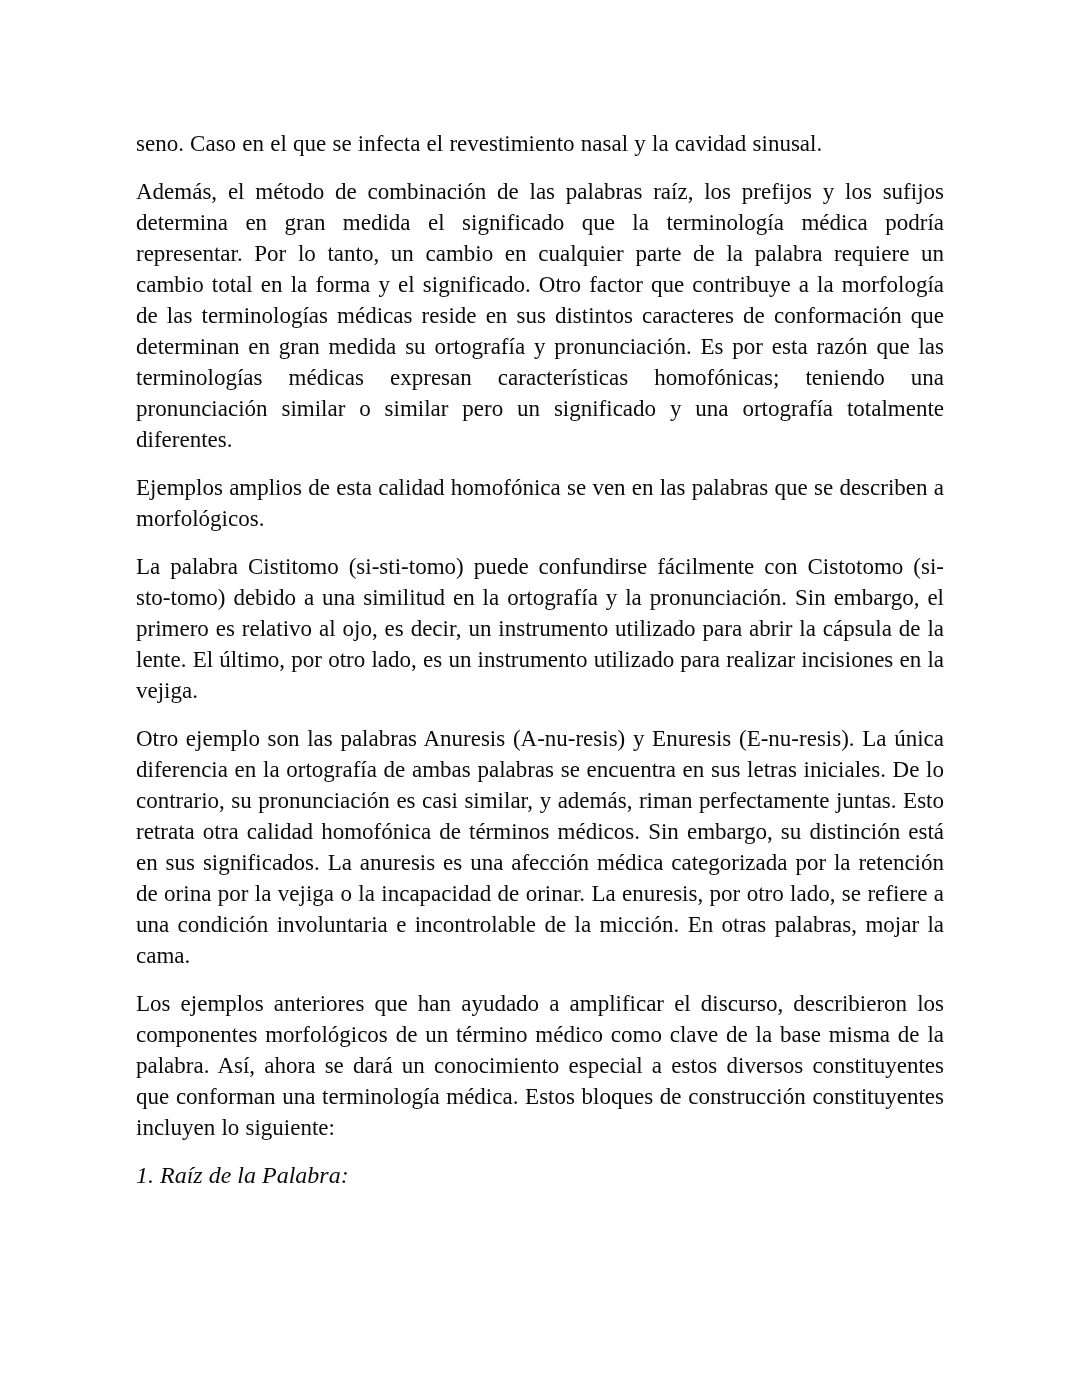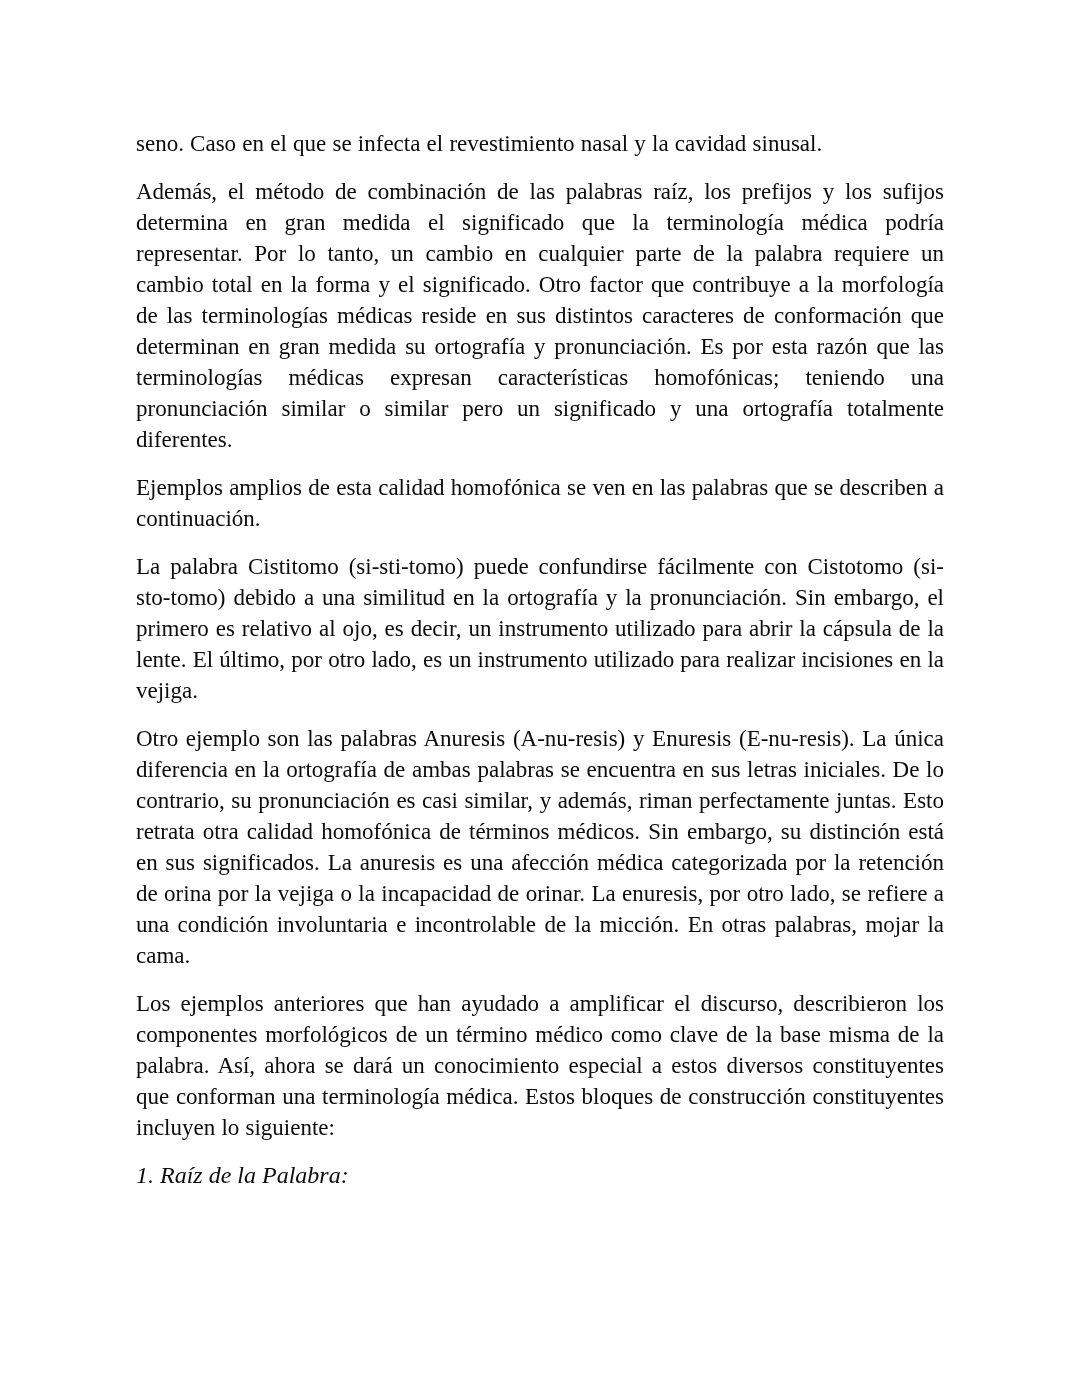--- a/index.html
+++ b/index.html
@@ -38,18 +38,18 @@
     font-style: italic;
     text-align: left;
   }
 </style>
 </head>
 <body>
 
 <div class="page">
   <p class="body-para">seno. Caso en el que se infecta el revestimiento nasal y la cavidad sinusal.</p>
   <p class="body-para">Además, el método de combinación de las palabras raíz, los prefijos y los sufijos determina en gran medida el significado que la terminología médica podría representar. Por lo tanto, un cambio en cualquier parte de la palabra requiere un cambio total en la forma y el significado. Otro factor que contribuye a la morfología de las terminologías médicas reside en sus distintos caracteres de conformación que determinan en gran medida su ortografía y pronunciación. Es por esta razón que las terminologías médicas expresan características homofónicas; teniendo una pronunciación similar o similar pero un significado y una ortografía totalmente diferentes.</p>
-  <p class="body-para">Ejemplos amplios de esta calidad homofónica se ven en las palabras que se describen a continuación.</p>
+  <p class="body-para">Ejemplos amplios de esta calidad homofónica se ven en las palabras que se describen a morfológicos.</p>
   <p class="body-para">La palabra Cistitomo (si-sti-tomo) puede confundirse fácilmente con Cistotomo (si-sto-tomo) debido a una similitud en la ortografía y la pronunciación. Sin embargo, el primero es relativo al ojo, es decir, un instrumento utilizado para abrir la cápsula de la lente. El último, por otro lado, es un instrumento utilizado para realizar incisiones en la vejiga.</p>
   <p class="body-para">Otro ejemplo son las palabras Anuresis (A-nu-resis) y Enuresis (E-nu-resis). La única diferencia en la ortografía de ambas palabras se encuentra en sus letras iniciales. De lo contrario, su pronunciación es casi similar, y además, riman perfectamente juntas. Esto retrata otra calidad homofónica de términos médicos. Sin embargo, su distinción está en sus significados. La anuresis es una afección médica categorizada por la retención de orina por la vejiga o la incapacidad de orinar. La enuresis, por otro lado, se refiere a una condición involuntaria e incontrolable de la micción. En otras palabras, mojar la cama.</p>
   <p class="body-para">Los ejemplos anteriores que han ayudado a amplificar el discurso, describieron los componentes morfológicos de un término médico como clave de la base misma de la palabra. Así, ahora se dará un conocimiento especial a estos diversos constituyentes que conforman una terminología médica. Estos bloques de construcción constituyentes incluyen lo siguiente:</p>
   <h2 class="section-heading">1. Raíz de la Palabra:</h2>
 </div>
 
 </body></html>

